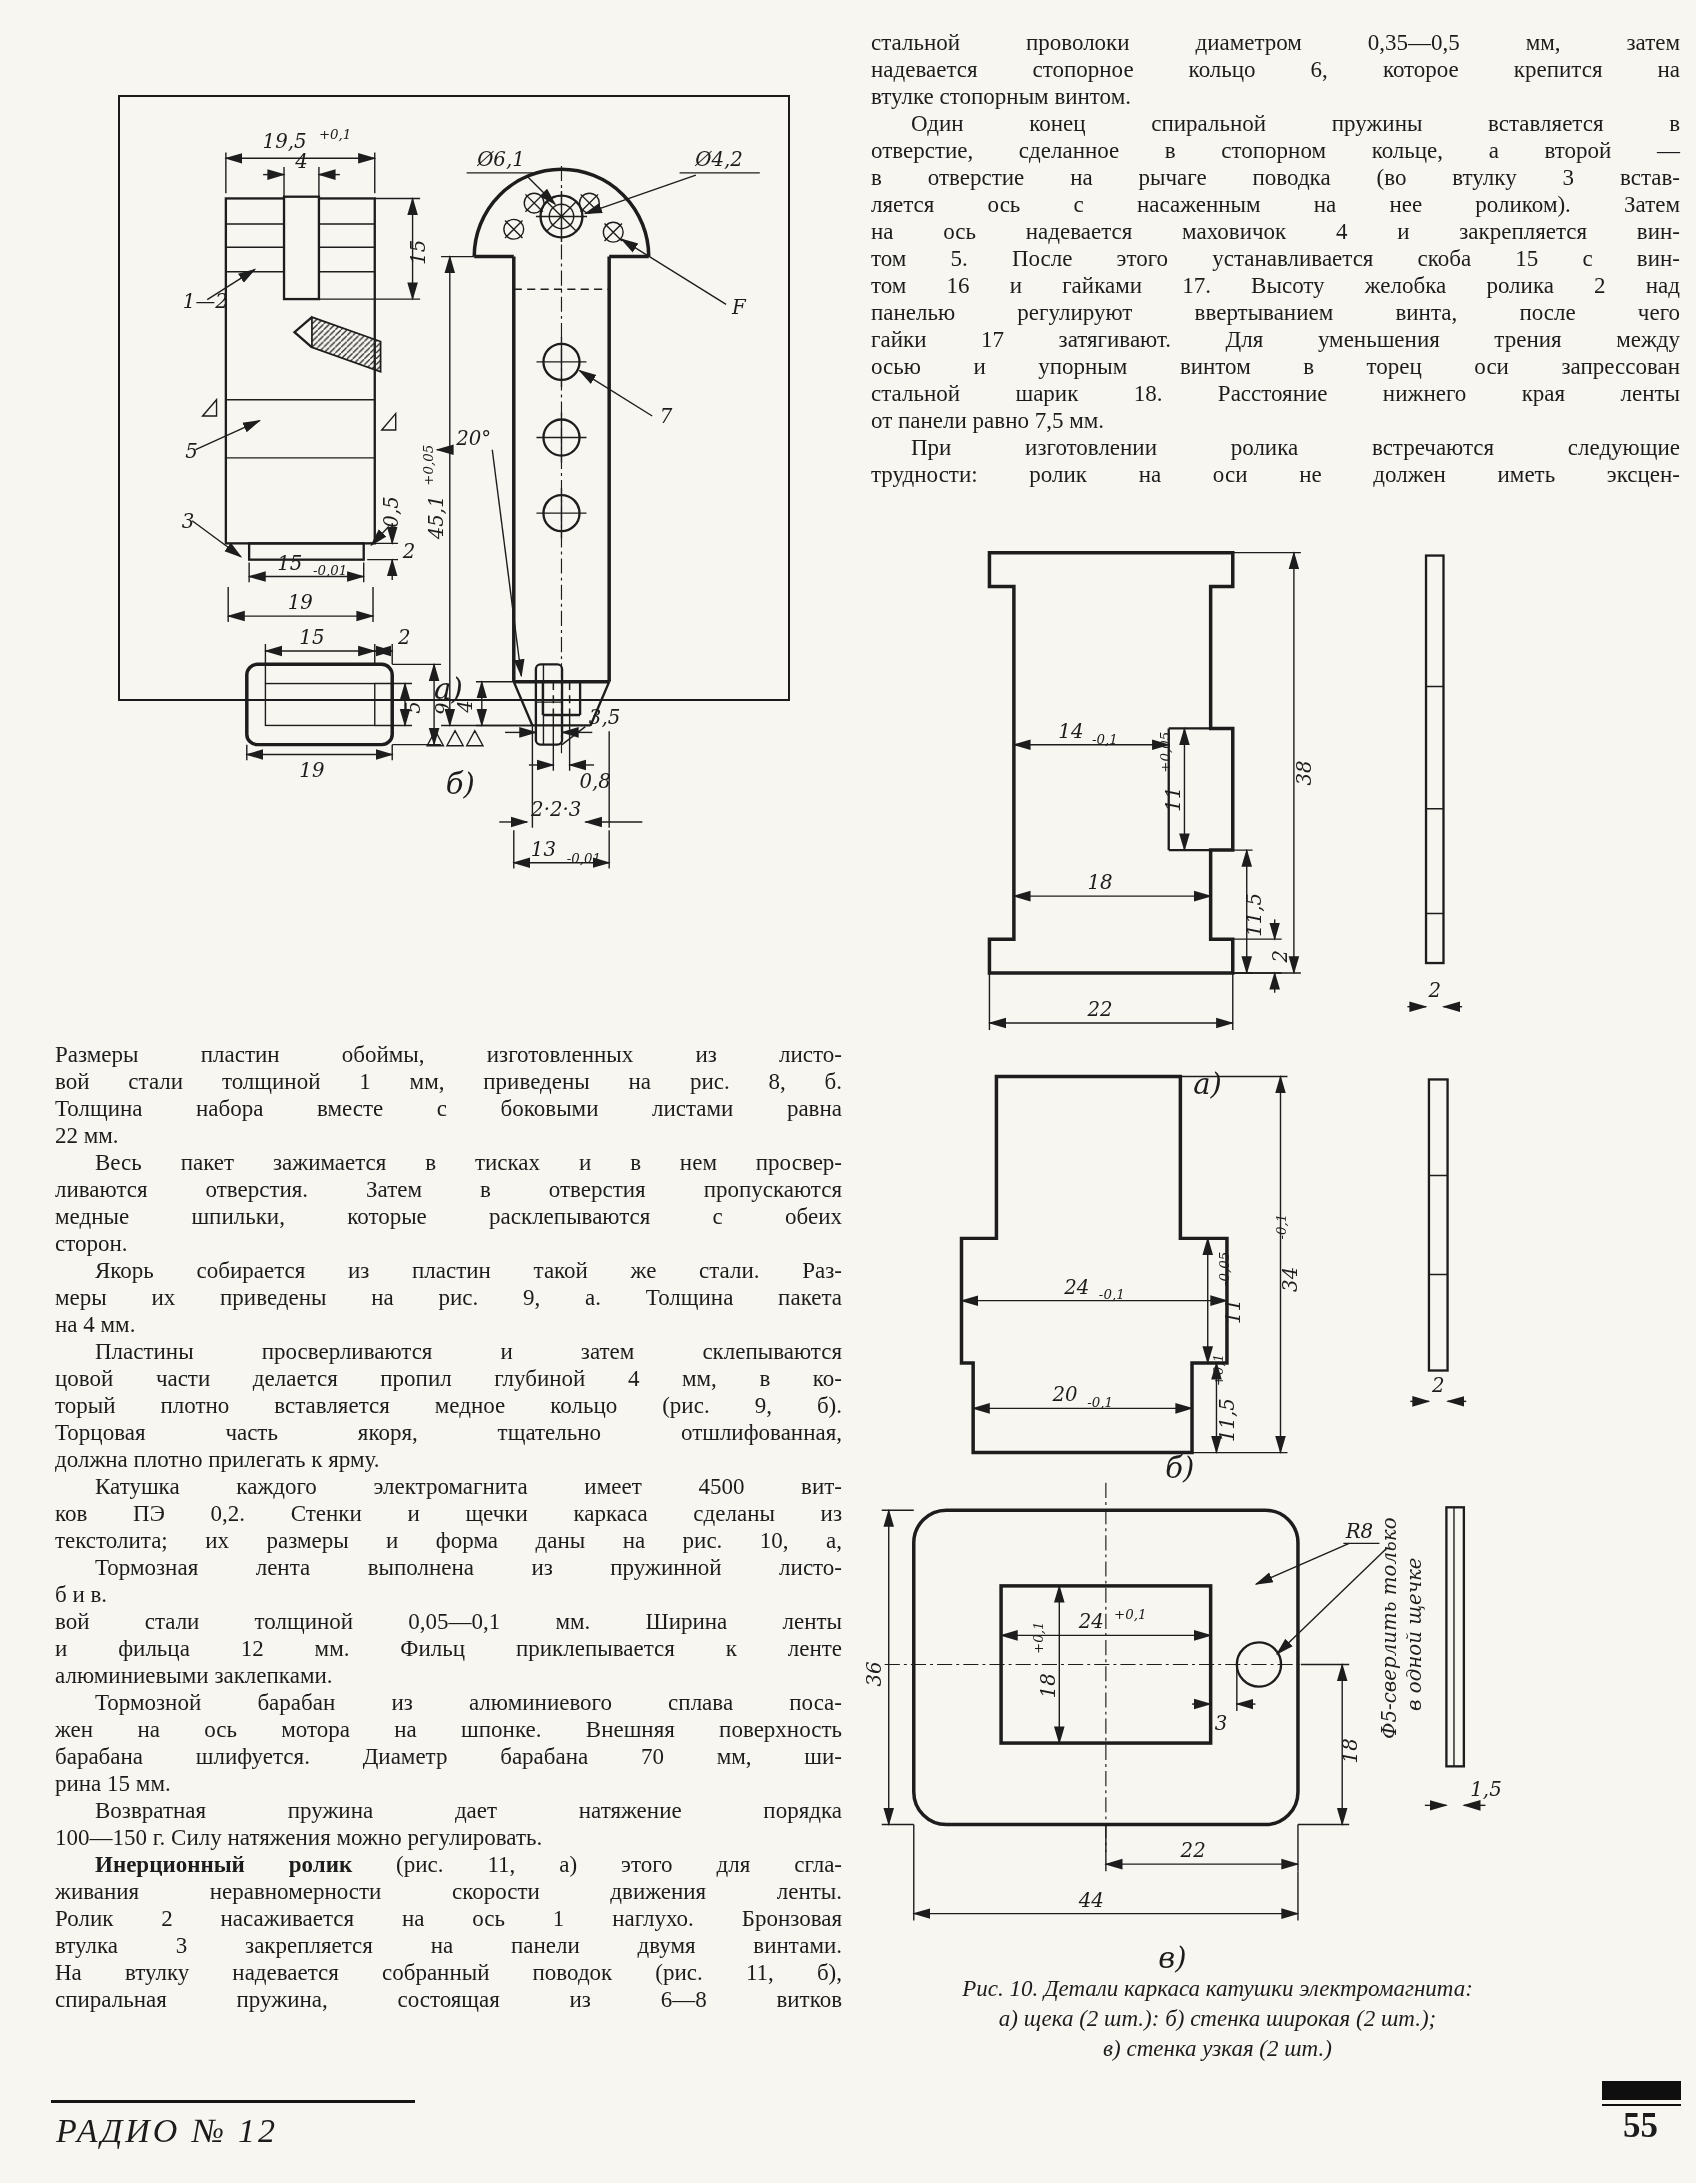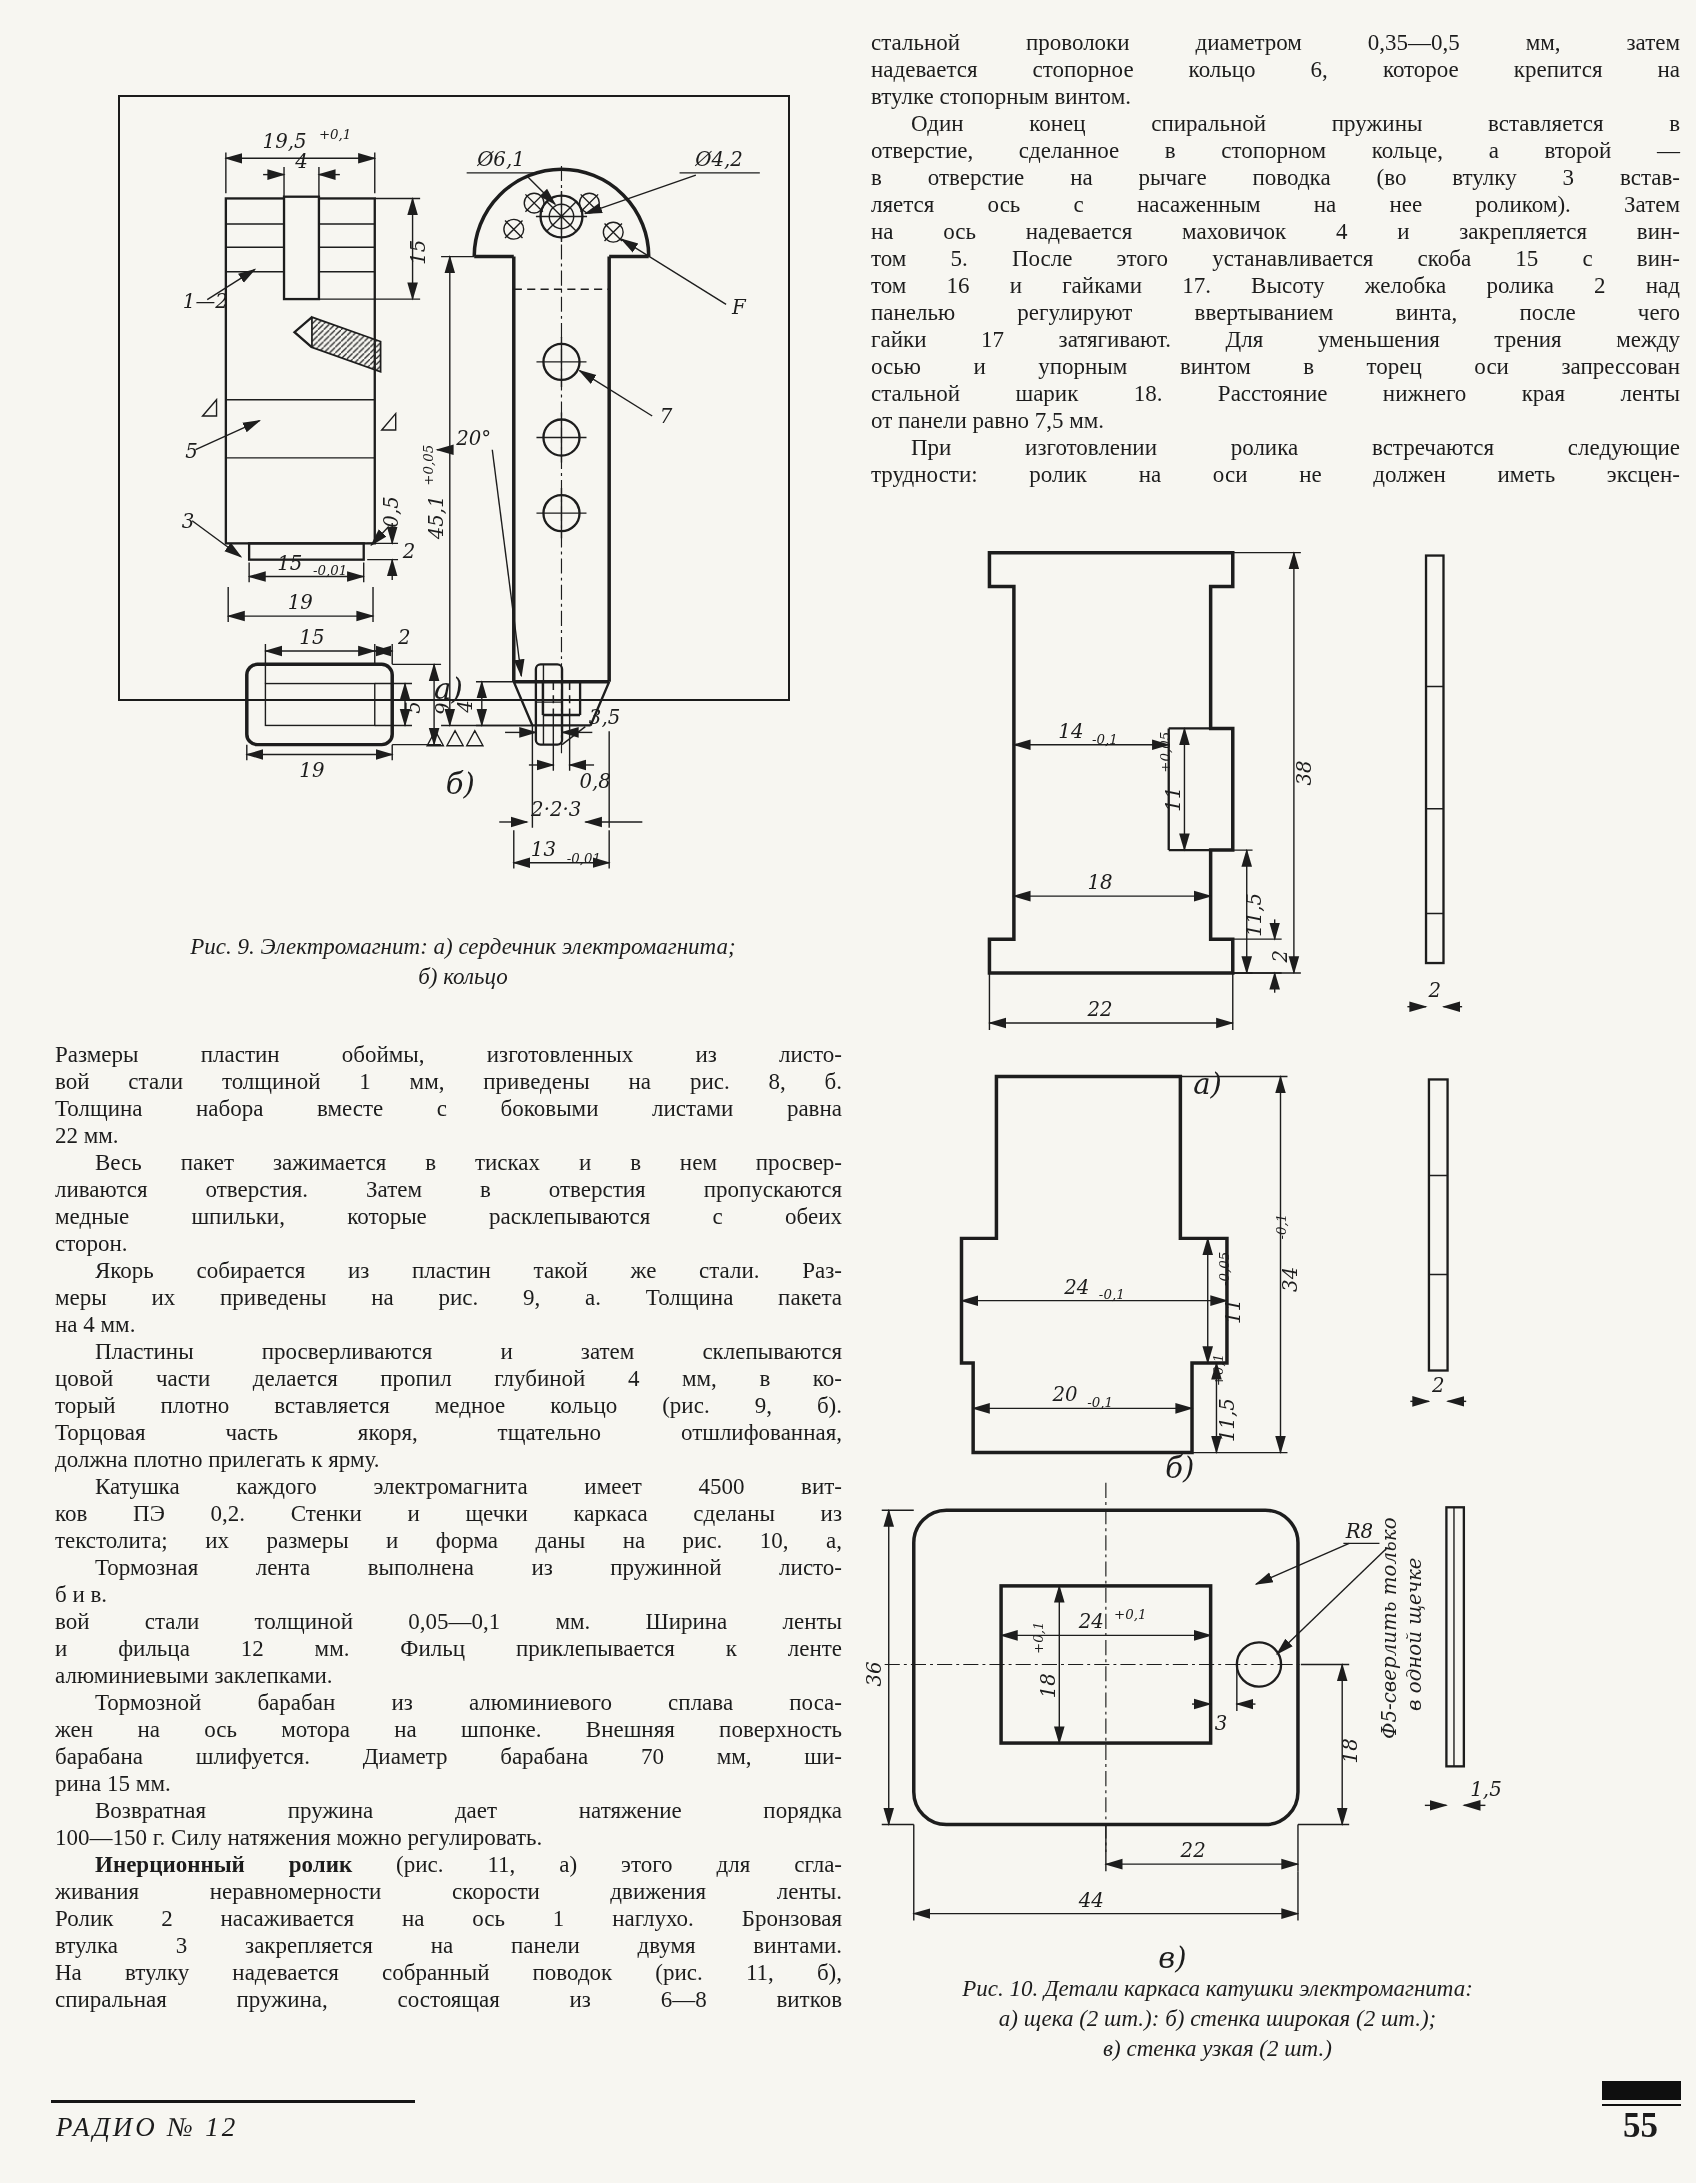--- a/index.html
+++ b/index.html
@@ -19,21 +19,21 @@
   svg{overflow:visible;}
   .o{stroke:#1d1d1d;fill:none;stroke-width:4px;}
   .t{stroke:#1d1d1d;fill:none;stroke-width:6px;}
   .d{stroke:#1d1d1d;fill:none;stroke-width:2.4px;}
   .cl{stroke:#1d1d1d;stroke-width:2px;fill:none;stroke-dasharray:26 7 5 7;}
   .ds{stroke:#1d1d1d;stroke-width:2.6px;fill:none;stroke-dasharray:14 9;}
   text{fill:#1d1d1d;font-family:"DejaVu Serif",serif;font-style:italic;}
   .tx{font-size:34px;} .ts{font-size:23px;} .tl{font-size:50px;} .tn{font-size:34px;}
   
   .rule{position:absolute;left:51px;top:2100px;width:364px;height:2.9px;background:#161616;}
-  .journal{position:absolute;left:56px;top:2112px;font-style:italic;font-size:27px;letter-spacing:2.9px;font-family:Liberation Serif, serif;}
+  .journal{position:absolute;left:56px;top:2112px;font-style:italic;font-size:34px;letter-spacing:2.9px;font-family:Liberation Serif, serif;}
   .pgbar{position:absolute;left:1602px;top:2081px;width:79px;height:18.6px;background:#0f0f0f;}
   .pgline{position:absolute;left:1602px;top:2104px;width:79px;height:1.7px;background:#0f0f0f;}
   .pgnum{position:absolute;left:1623px;top:2106px;font-weight:bold;font-size:35px;}
 </style>
 </head>
 <body>
 
 <div class="page">
 
   <div class="fig9">
@@ -235,24 +235,20 @@
         <path class="d" d="M728,975 V1113 M715,1040 H760"></path>
         <path class="d" marker-end="url(#a)" d="M662,1092 H715"></path>
         <path class="d" marker-end="url(#a)" d="M812,1092 H760"></path>
         <path class="d" d="M760,1113 L800,1082"></path>
         <text class="tx" x="806" y="1078">3,5</text>
         <text class="tl" x="560" y="1198">б)</text>
       </g>
     </svg>
   </div>
 
-  <div class="col" style="left:99px;top:932px;width:728px;">
-    <div class="cap">Рис. 9. Электромагнит: а) сердечник электромагнита;</div>
-    <div class="cap">б) кольцо</div>
-  </div>
 
   <div class="col" style="left:55px;top:1041px;width:787px;">
     <div class="line">Размеры пластин обоймы, изготовленных из листо-</div>
     <div class="line">вой стали толщиной 1 мм, приведены на рис. 8, б.</div>
     <div class="line">Толщина набора вместе с боковыми листами равна</div>
     <div class="line end">22 мм.</div>
     <div class="line ind">Весь пакет зажимается в тисках и в нем просвер-</div>
     <div class="line">ливаются отверстия. Затем в отверстия пропускаются</div>
     <div class="line">медные шпильки, которые расклепываются с обеих</div>
     <div class="line end">сторон.</div>

